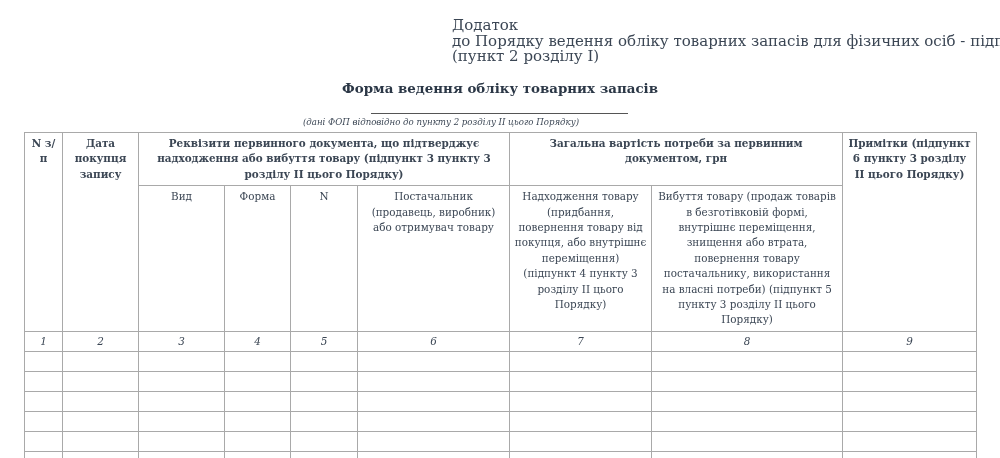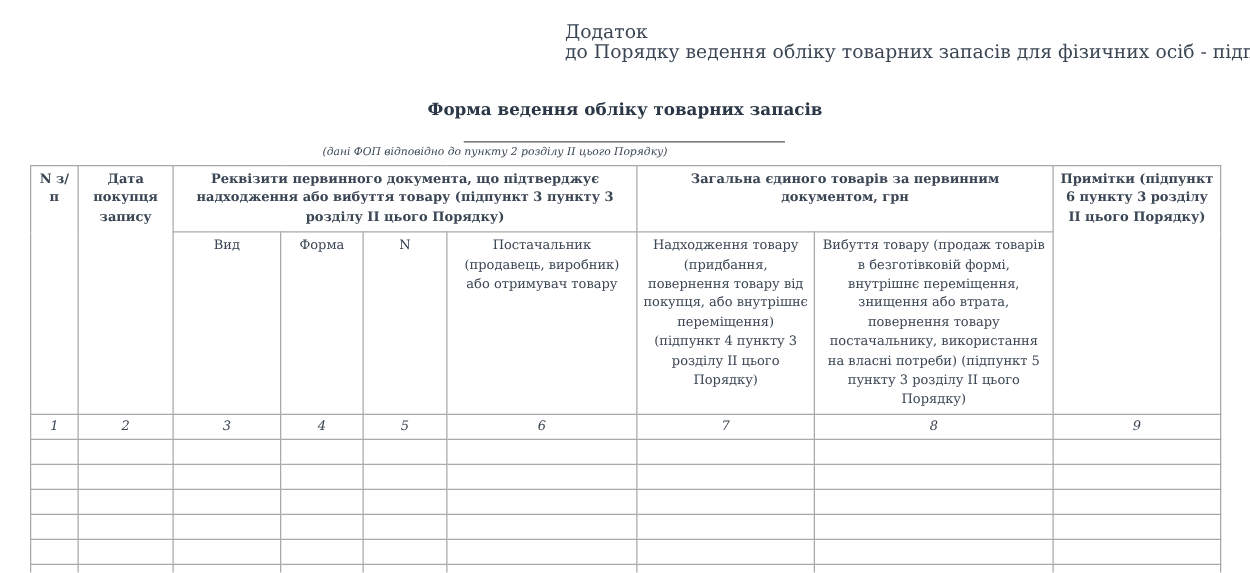--- a/index.html
+++ b/index.html
@@ -44,20 +44,21 @@
     }
     .caption {
       position: absolute;
       left: 0;
       width: 792px;
       top: 117px;
       text-align: center;
       font-size: 8.6px;
       font-style: italic;
       color: #3b4654;
+      padding-left: 45px;
     }
     table.ledger {
       position: absolute;
       left: 24px;
       top: 132px;
       border-collapse: collapse;
       table-layout: fixed;
       width: 952px;
     }
     table.ledger td {
@@ -82,20 +83,21 @@
       height: 15px;
       padding: 2px 4px;
     }
   </style>
 </head>
 <body>
 
 <div class="appendix">
   <div>Додаток</div>
   <div>до Порядку ведення обліку товарних запасів для фізичних осіб - підприємців, у тому числі платників</div>
+  <div>(пункт 2 розділу I)</div>
 </div>
 
 <div class="title">Форма ведення обліку товарних запасів</div>
 <div class="fill-line"></div>
 <div class="caption">(дані ФОП відповідно до пункту 2 розділу II цього Порядку)</div>
 
 <table class="ledger">
   <colgroup>
     <col style="width:38px">
     <col style="width:76px">
@@ -105,21 +107,21 @@
     <col style="width:152px">
     <col style="width:142px">
     <col style="width:191px">
     <col style="width:134px">
   </colgroup>
   <tbody>
     <tr class="h1">
       <td rowspan="2">N з/п</td>
       <td rowspan="2">Дата покупця запису</td>
       <td colspan="4">Реквізити первинного документа, що підтверджує надходження або вибуття товару (підпункт 3 пункту 3 розділу II цього Порядку)</td>
-      <td colspan="2">Загальна єдиного товарів за первинним документом, грн</td>
+      <td colspan="2">Загальна вартість потреби за первинним документом, грн</td>
       <td rowspan="2">Примітки (підпункт 6 пункту 3 розділу II цього Порядку)</td>
     </tr>
     <tr class="h2">
       <td>Вид</td>
       <td>Форма</td>
       <td>N</td>
       <td>Постачальник (продавець, виробник) або отримувач товару</td>
       <td>Надходження товару (придбання, повернення товару від покупця, або внутрішнє переміщення) (підпункт 4 пункту 3 розділу II цього Порядку)</td>
       <td>Вибуття товару (продаж товарів в безготівковій формі, внутрішнє переміщення, знищення або втрата, повернення товару постачальнику, використання на власні потреби) (підпункт 5 пункту 3 розділу II цього Порядку)</td>
     </tr>

